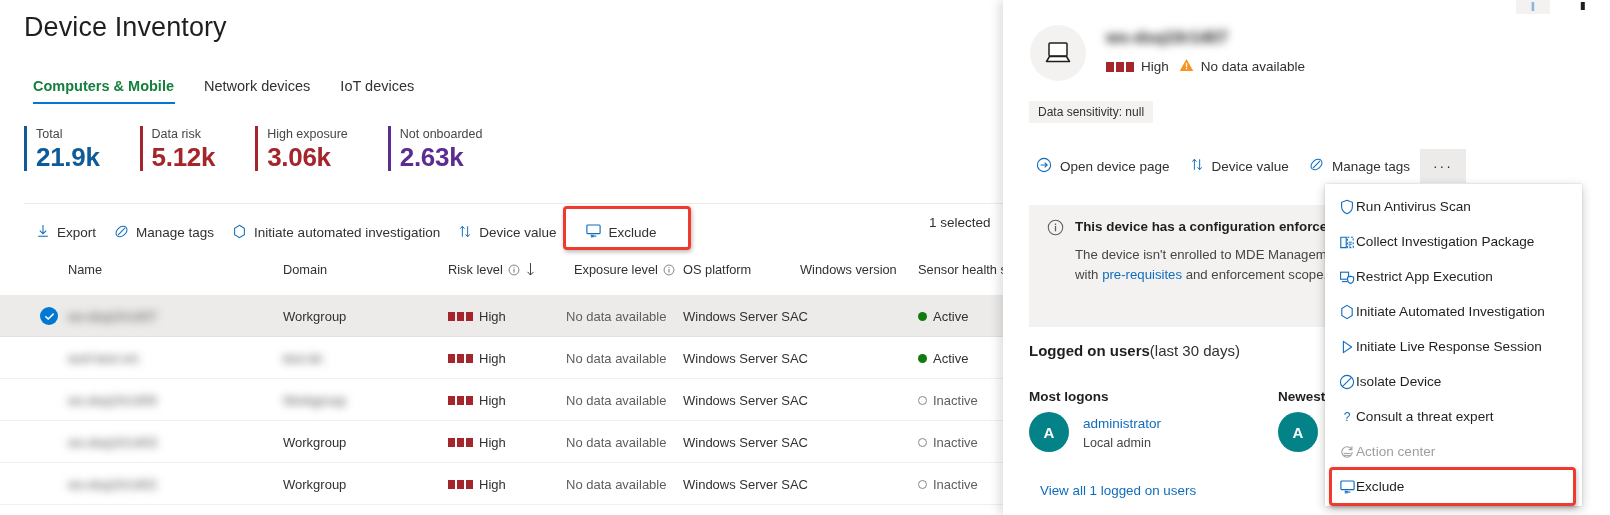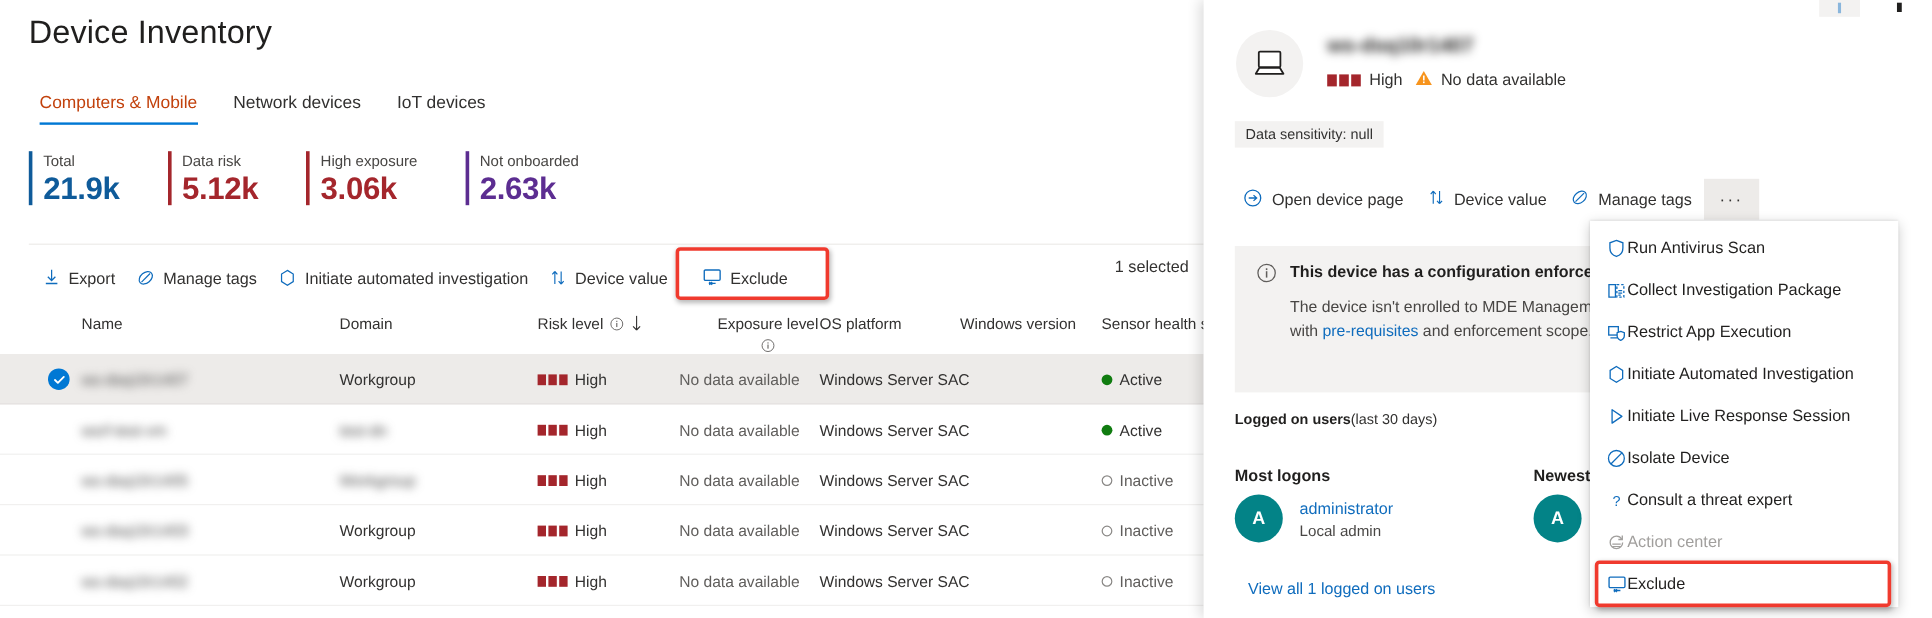--- a/index.html
+++ b/index.html
@@ -20,21 +20,21 @@
     font-size: 27px; font-weight: 400; color: #201f1e; letter-spacing: .1px;
   }
 
   
   .tabs { position: absolute; left: 24px; top: 72px; display: flex; gap: 0; }
   .tab {
     font-size: 14.5px; color: #323130; padding: 6px 15px 10px 15px;
     cursor: pointer; position: relative; white-space: nowrap;
   }
   .tab:first-child { padding-left: 9px; }
-  .tab.active { font-weight: 400; color: #c2410c; }
+  .tab.active { font-weight: 700; color: #15803d; }
   .tab.active::after {
     content: ""; position: absolute; left: 9px; right: 14px; bottom: 0;
     height: 2px; background: #0078d4;
   }
 
   
   .kpis { position: absolute; left: 24px; top: 126px; display: flex; }
   .kpi { display: flex; align-items: flex-start; margin-right: 40px; }
   .kpi .bar { width: 3px; height: 45px; margin-right: 9px; border-radius: 0; }
   .kpi .txt { display: flex; flex-direction: column; }
@@ -130,21 +130,21 @@
 
   .banner {
     position: absolute; left: 1029px; top: 205px; width: 332px; height: 122px;
     background: #f3f2f1; padding: 14px 0 0 18px; overflow: hidden;
   }
   .banner-row { display: flex; gap: 11px; }
   .banner-title { font-size: 13.4px; font-weight: 700; color: #201f1e; white-space: nowrap; }
   .banner-body { margin-left: 28px; margin-top: 5px; font-size: 13.2px; color: #484644; line-height: 20px; white-space: nowrap; }
   .lnk { color: #0f6cbd; cursor: pointer; }
 
-  .logon-title { position: absolute; left: 1029px; top: 342px; font-size: 12px; color: #201f1e; white-space: nowrap; }
+  .logon-title { position: absolute; left: 1029px; top: 342px; font-size: 15px; color: #201f1e; white-space: nowrap; }
   .logon-title b { font-weight: 700; }
   .logon-title span { color: #323130; font-weight: 400; }
 
   .col-head { position: absolute; font-size: 13.5px; font-weight: 600; color: #201f1e; top: 389px; white-space: nowrap; }
   .avatar-t {
     position: absolute; top: 412px; width: 40px; height: 40px; border-radius: 50%;
     background: #038387; color: #fff; font-size: 15px; font-weight: 600;
     display: flex; align-items: center; justify-content: center;
   }
   .user-name { position: absolute; top: 416px; font-size: 13.5px; color: #0f6cbd; white-space: nowrap; cursor: pointer; }
@@ -291,21 +291,21 @@
               <rect x="7.4" y="6.8" width="1.2" height="4.6" fill="#605e5c"></rect>
               <rect x="7.4" y="4.4" width="1.2" height="1.3" fill="#605e5c"></rect>
             </svg>
           </span>
           <span style="display: flex;">
             <svg width="11" height="13" viewBox="0 0 12 14">
               <path d="M6 0v13M6 13 2.8 9.6M6 13l3.2-3.4" fill="none" stroke="#323130" stroke-width="1"></path>
             </svg>
           </span>
         </div>
-        <div class="th" style="left: 598px; flex-direction: column;">
+        <div class="th" style="left: 574px;">
           <span>Exposure level</span>
           <span style="display: flex;">
             <svg width="12" height="12" viewBox="0 0 16 16">
               <circle cx="8" cy="8" r="6.6" fill="none" stroke="#605e5c" stroke-width="1"></circle>
               <rect x="7.4" y="6.8" width="1.2" height="4.6" fill="#605e5c"></rect>
               <rect x="7.4" y="4.4" width="1.2" height="1.3" fill="#605e5c"></rect>
             </svg>
           </span>
         </div>
         <div class="th" style="left: 683px;">

